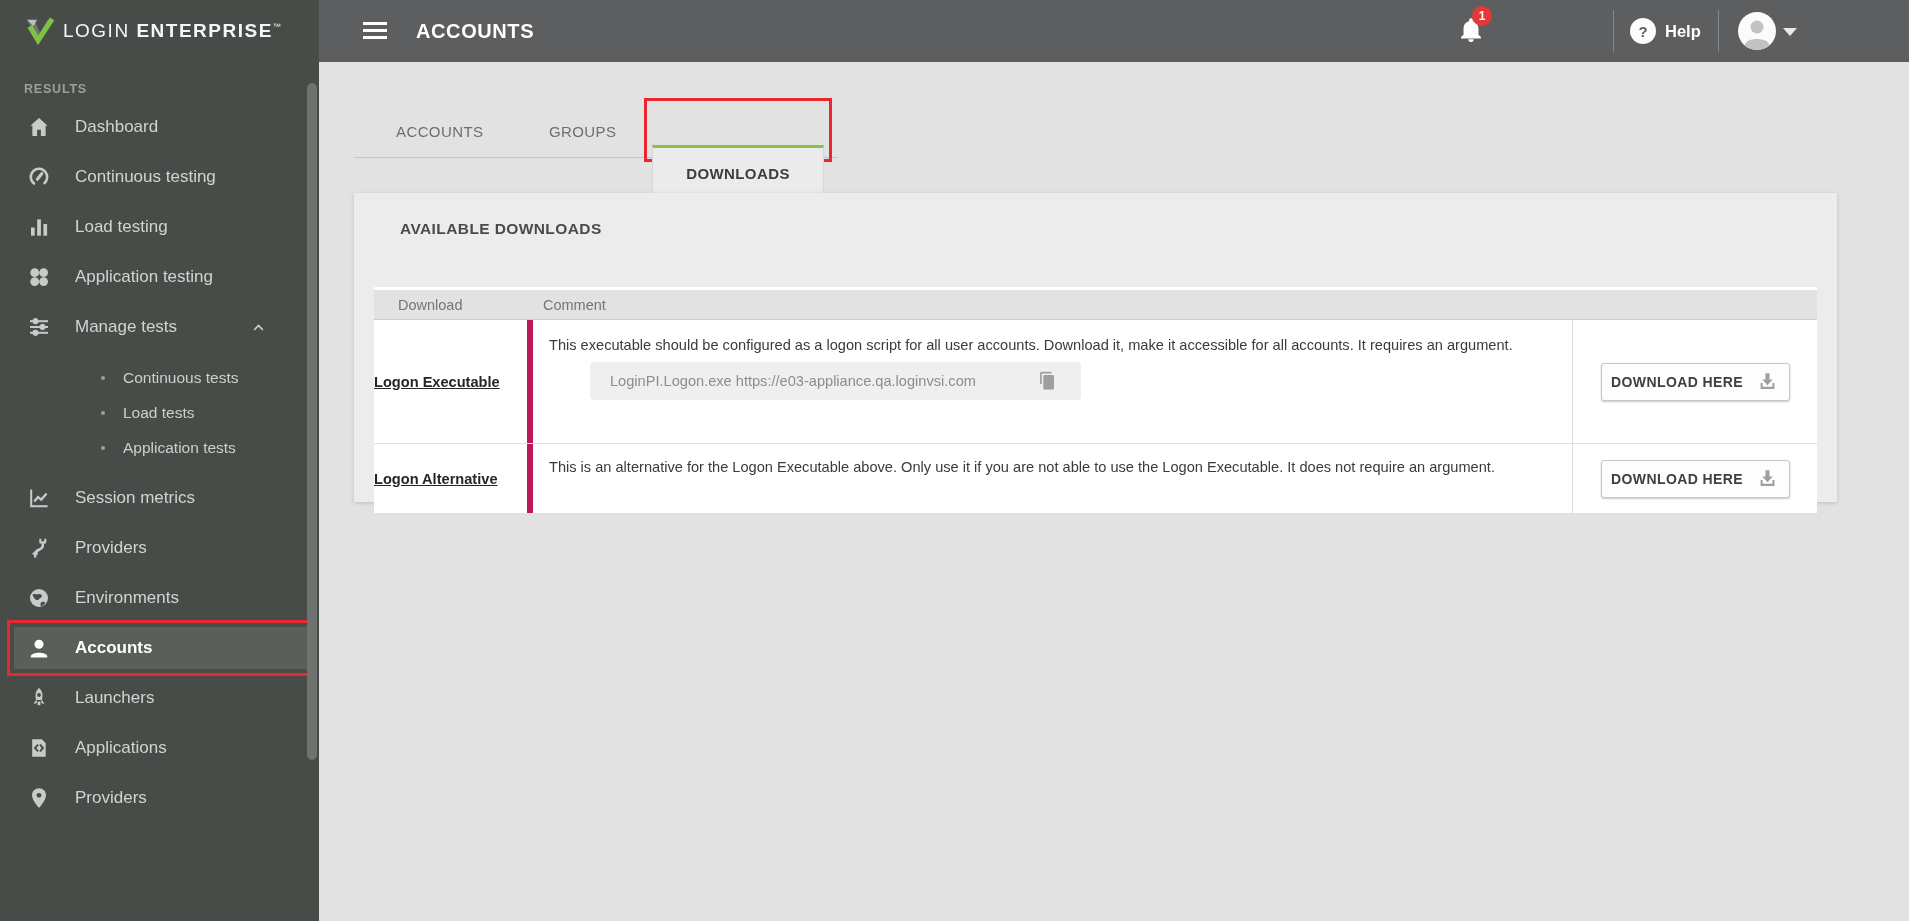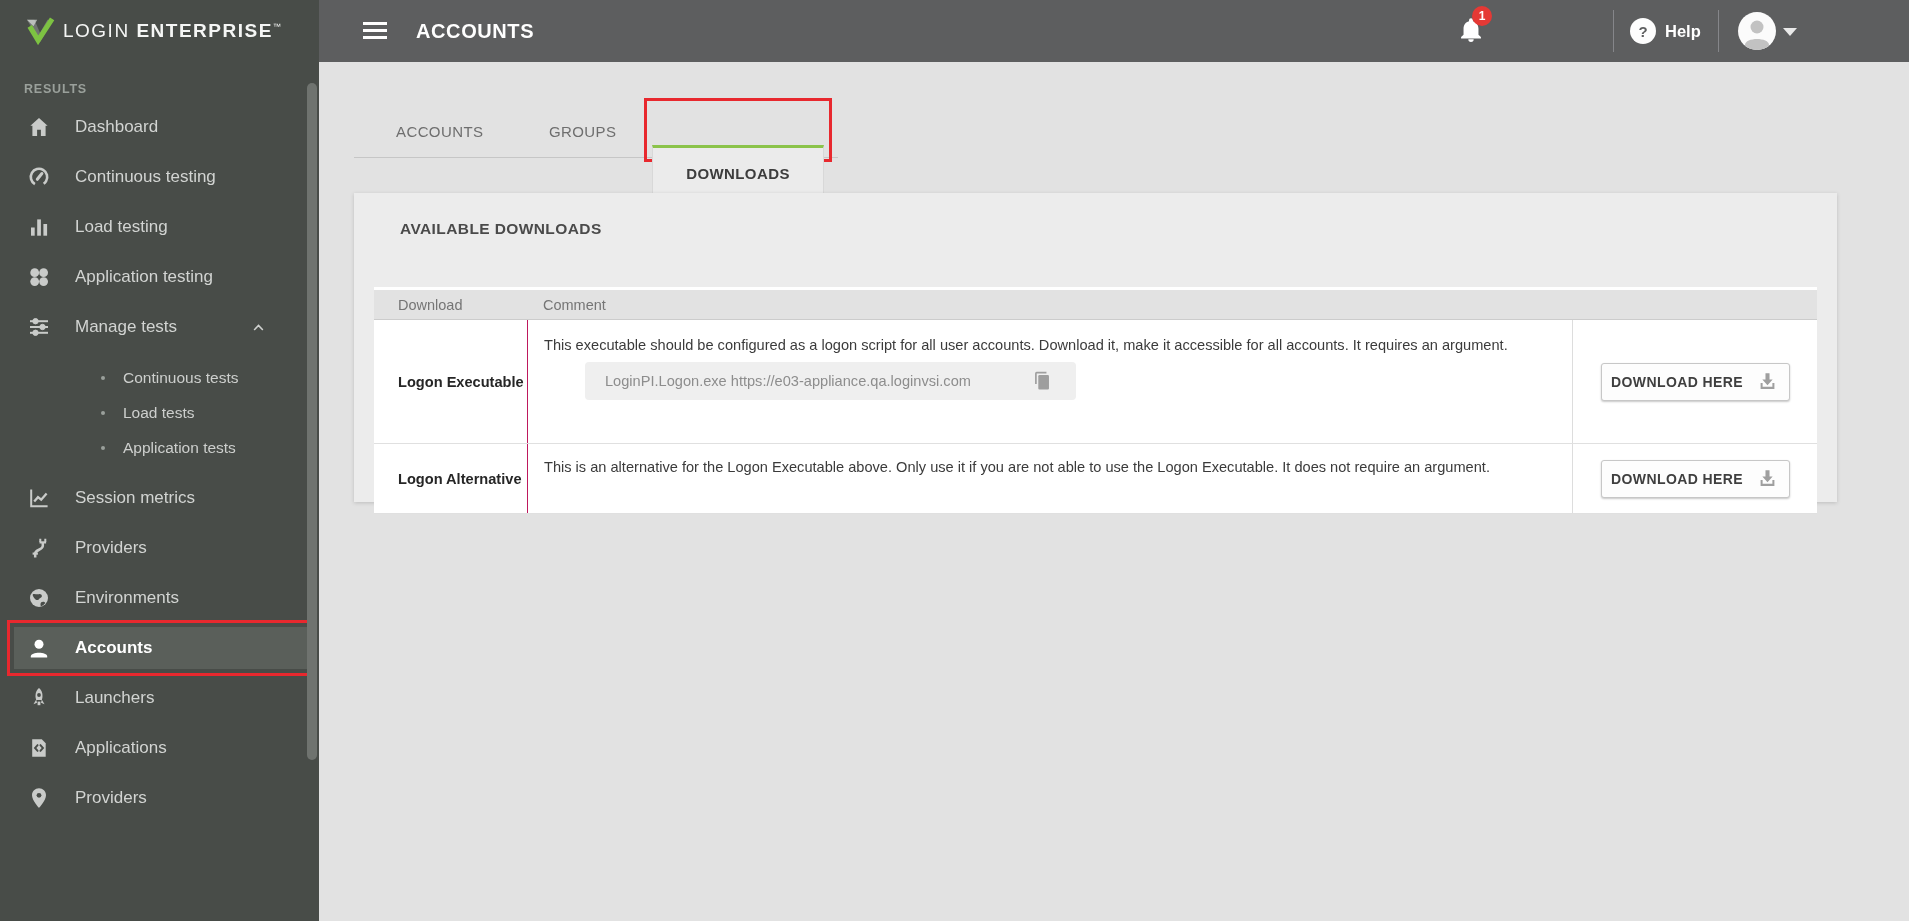--- a/index.html
+++ b/index.html
@@ -84,23 +84,23 @@
     background:#ececec; box-shadow:0 1px 4px rgba(0,0,0,.16); }
   .card-title { position:absolute; left:46px; top:27px; font-size:15.5px;
     font-weight:bold; color:#4a4a4a; letter-spacing:.4px; }
   .dl-table { position:absolute; left:20px; top:74px; width:1443px; background:#fff; padding-top:3px;margin-top:20px; }
   .thead { display:flex; height:30px; align-items:center; background:#e2e2e2;
     border-bottom:1px solid #cccccc; color:#757575; font-size:14.5px; }
   .th-download { width:153px; padding-left:24px; }
   .th-comment { padding-left:16px; }
   .trow { display:flex; background:#fff; border-bottom:1px solid #e0e0e0; }
   .trow.row1 { height:124px; } .trow.row2 { height:70px; }
-  .cell-name { width:153px; display:flex; align-items:center; padding-left:24px;
-    font-size:14.6px; font-weight:bold; color:#262626; }
-  .cell-comment { width:1045px; border-left:1px solid #be185d;
+  .cell-name { width:153px; display:flex; align-items:center; 
+    font-size:14.6px; font-weight:bold; color:#262626;text-decoration:underline; }
+  .cell-comment { width:1045px; border-left:6px solid #be185d;
     padding:14px 24px 0 16px; font-size:14.6px; color:#3b3b3b; line-height:22px; }
   .cell-action { flex:1; border-left:1px solid #dddddd; display:flex;
     align-items:center; justify-content:center; }
   .code-box { margin:6px 0 0 41px; width:491px; height:38px; background:#efefef;
     border-radius:4px; display:flex; align-items:center; padding:0 20px;
     position:relative; color:#8d8d8d; font-size:14.6px; }
   .copy-btn { position:absolute; right:23px; top:7px; width:21px; height:24px;
     color:#9e9e9e; cursor:pointer; }
   .copy-btn svg { width:21px; height:24px; }
   .dl-btn { width:189px; height:38px; background:#fdfdfd; border:1px solid #c7c7c7;

